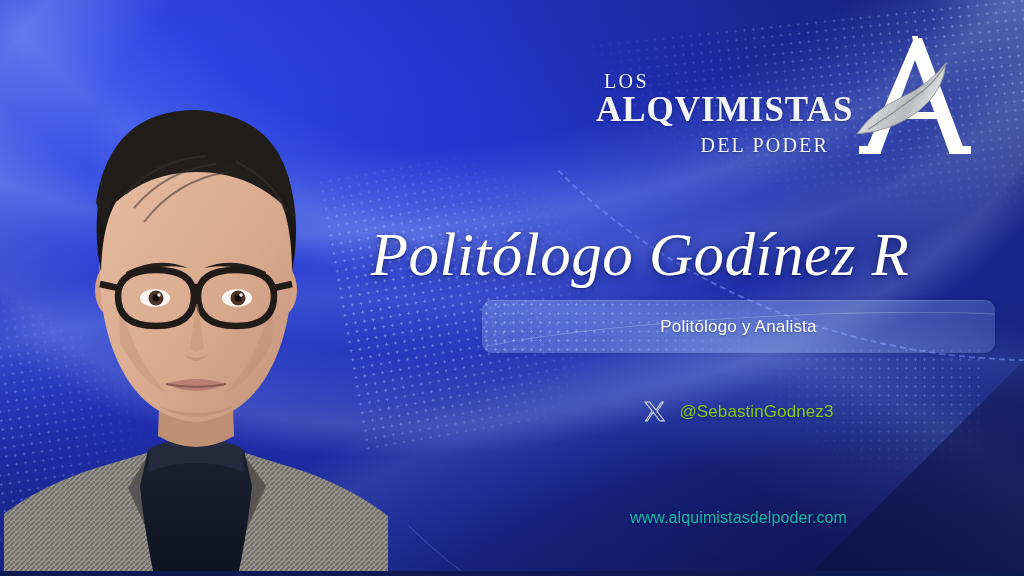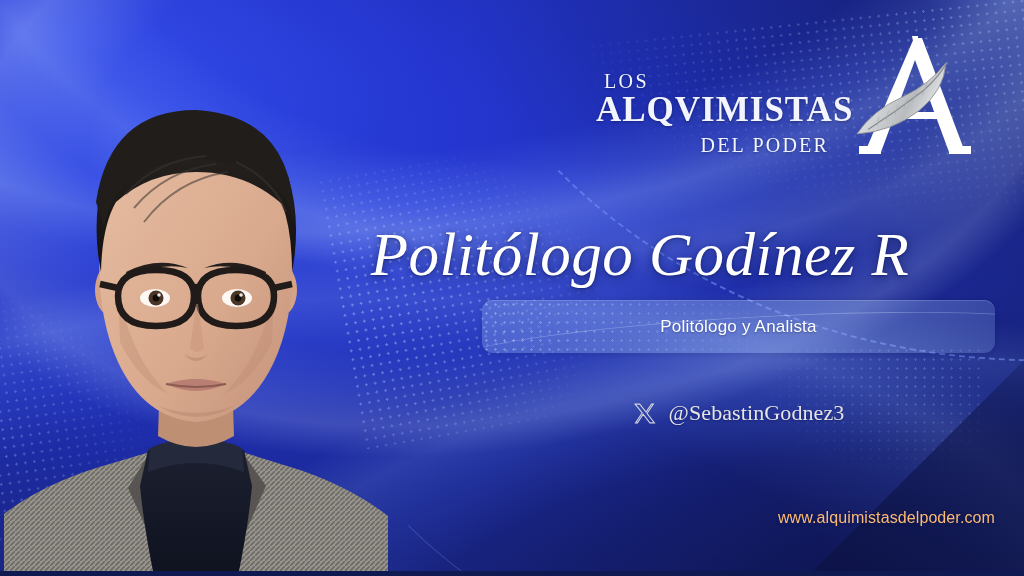--- a/index.html
+++ b/index.html
@@ -327,36 +327,36 @@
     left: 482px;
     top: 400px;
     width: 513px;
     display: flex;
     align-items: center;
     justify-content: center;
     gap: 13px;
   }
   .x-icon { width: 23px; height: 23px; display: block; }
   .social-handle {
-    font-family: Liberation Serif, serif;
-    font-size: 22px;
-    color: #e5e5e5;
+    font-family: Liberation Sans, sans-serif;
+    font-size: 17px;
+    color: #84cc16;
     letter-spacing: 0.1px;
     text-shadow: 0 1px 2px rgba(10,18,70,0.45);
   }
 
   .website {
     position: absolute;
     left: 482px;
     top: 509px;
     width: 513px;
-    text-align: right;
+    text-align: center;
     font-family: "Liberation Sans", sans-serif;
     font-size: 16px;
-    color: #fdba74;
+    color: #14b8a6;
     letter-spacing: 0.1px;
     text-shadow: 0 1px 3px rgba(10,18,70,0.5);
   }
 </style>
 </head>
 <body>
 
 <div class="stage">
 
   <div class="bg-base"></div>

